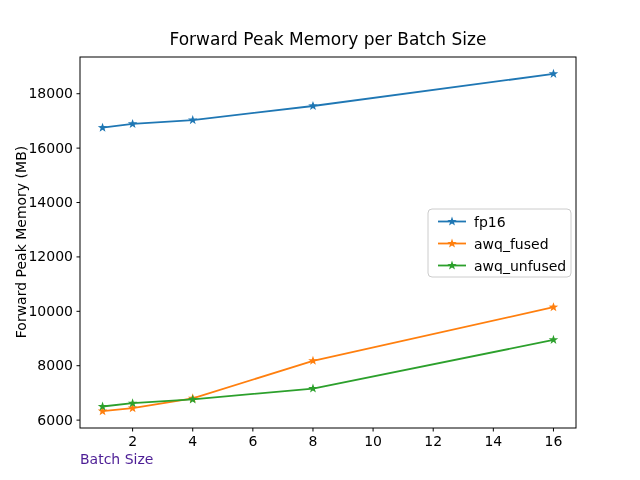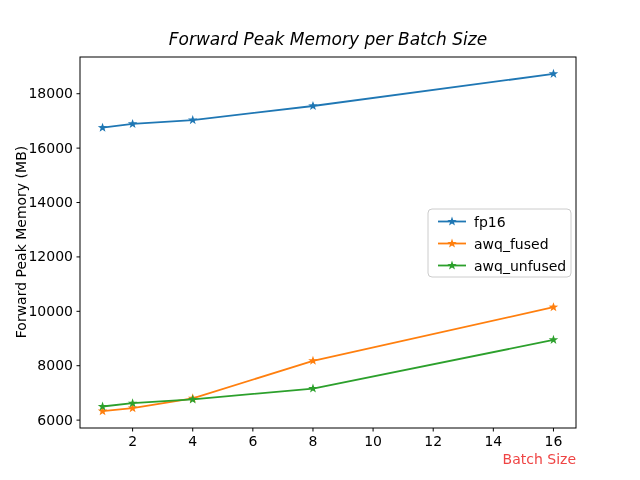--- a/index.html
+++ b/index.html
@@ -2,25 +2,25 @@
 <html><head>
 <meta charset="utf-8">
 <style>
   html,body{margin:0;padding:0;background:#ffffff;}
   .figure{
     position:relative;width:640px;height:480px;background:#ffffff;
     font-family:"DejaVu Sans",sans-serif;overflow:hidden;
   }
   .chart-title{
     position:absolute;left:80px;top:29px;width:496px;text-align:center;
-    font-size:17px;color:#000000;white-space:nowrap;font-style:italic;
+    font-size:17px;color:#000000;white-space:nowrap;
   }
   .x-label{
-    position:absolute;left:80px;top:451px;width:496px;text-align:right;
-    font-size:14px;color:#ef4444;white-space:nowrap;
+    position:absolute;left:80px;top:451px;width:496px;text-align:left;
+    font-size:14px;color:#4c1d95;white-space:nowrap;
   }
   .y-label{
     position:absolute;left:21px;top:242px;font-size:14px;color:#000000;
     white-space:nowrap;transform:translate(-50%,-50%) rotate(-90deg);
   }
   svg{position:absolute;left:0;top:0;}
   text{font-family:"DejaVu Sans",sans-serif;}
 </style>
 </head>
 <body>

